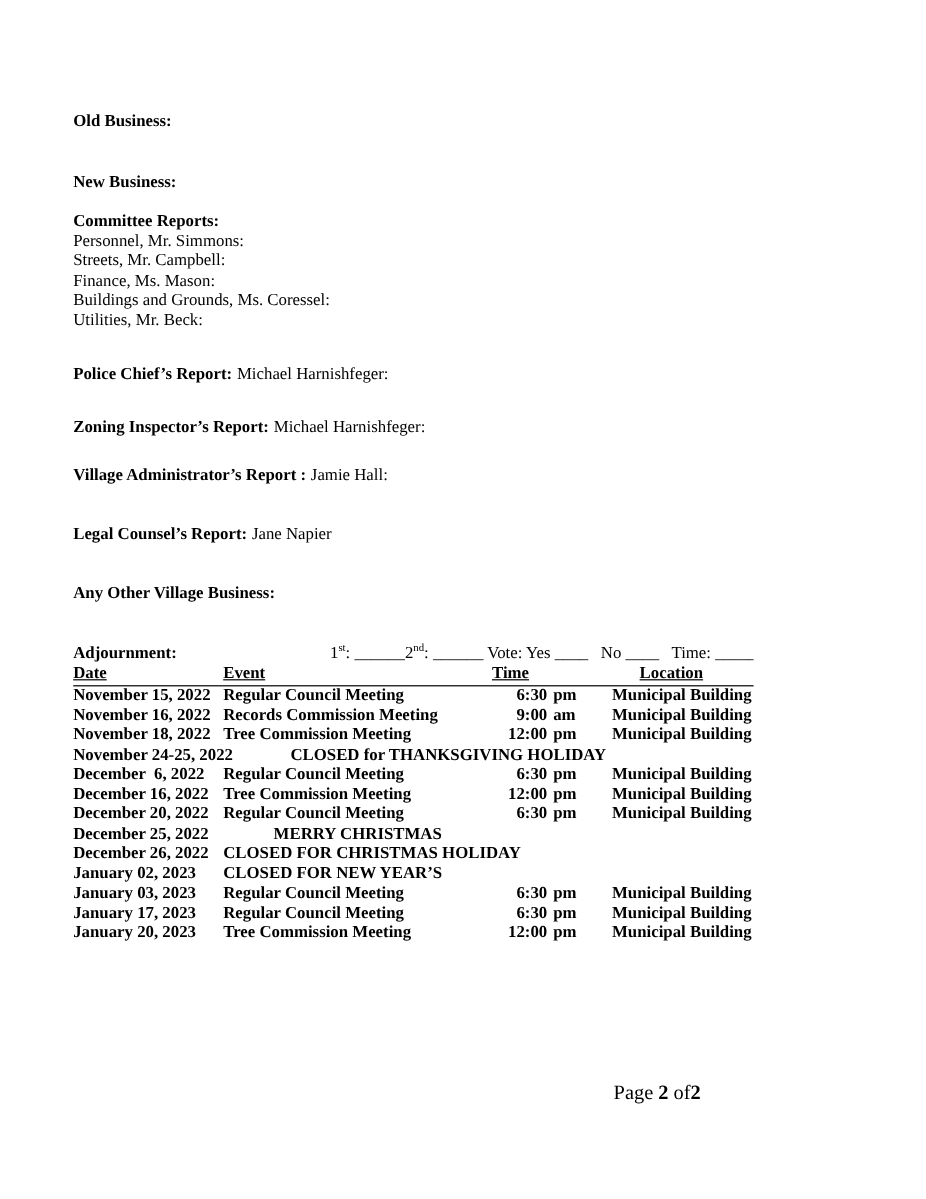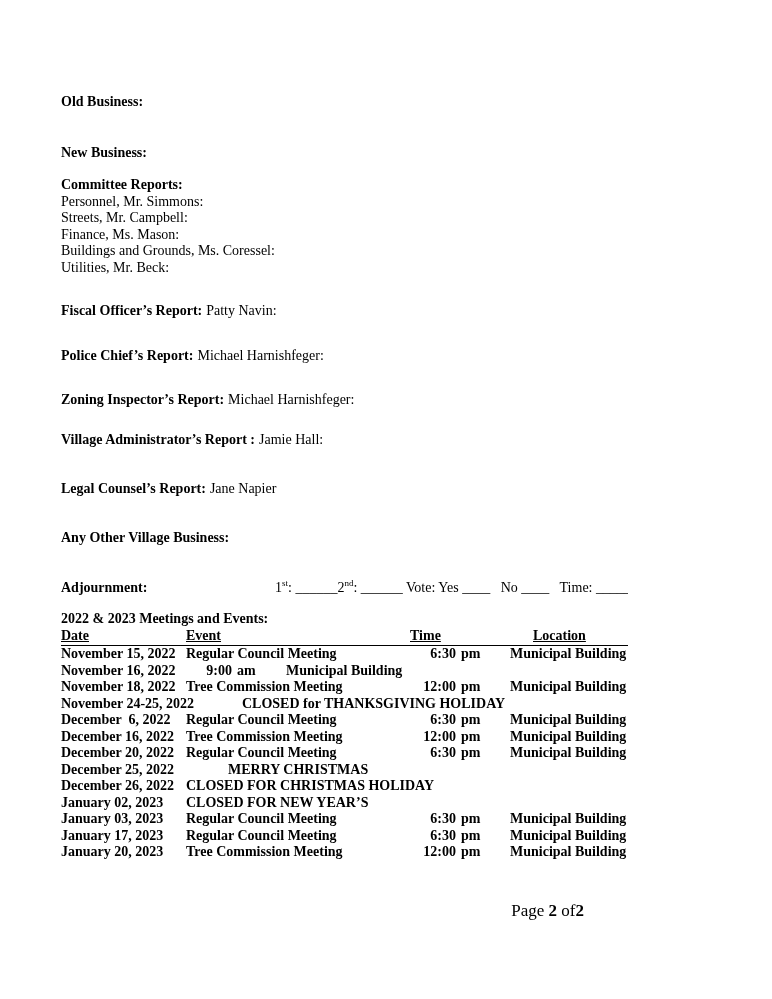--- a/index.html
+++ b/index.html
@@ -66,38 +66,36 @@
 
   <div class="mt-comm">
     <div class="committee-line h">Committee Reports:</div>
     <div class="committee-line"><span>Personnel, Mr. Simmons:</span></div>
     <div class="committee-line"><span>Streets, Mr. Campbell:</span></div>
     <div class="committee-line"><span>Finance, Ms. Mason:</span></div>
     <div class="committee-line"><span>Buildings and Grounds, Ms. Coressel:</span></div>
     <div class="committee-line"><span>Utilities, Mr. Beck:</span></div>
   </div>
 
-  <div class="line report mt-fiscal"><span class="b">Fiscal Officer’s Report:</span><span class="val">Patty Navin:</span></div>
 
   <div class="line report mt-police"><span class="b">Police Chief’s Report:</span><span class="val">Michael Harnishfeger:</span></div>
 
   <div class="line report mt-zoning"><span class="b">Zoning Inspector’s Report:</span><span class="val">Michael Harnishfeger:</span></div>
 
   <div class="line report mt-village"><span class="b">Village Administrator’s Report :</span><span class="val">Jamie Hall:</span></div>
 
   <div class="line report mt-legal"><span class="b">Legal Counsel’s Report:</span><span class="val">Jane Napier</span></div>
 
   <div class="line h mt-any">Any Other Village Business:</div>
 
   <div class="line adjourn mt-adj">
     <span class="adjourn-label">Adjournment:</span>
     <span class="adjourn-blanks"><span>1</span><sup>st</sup><span>: ______</span><span>2</span><sup>nd</sup><span>: ______ Vote: Yes ____   No ____   Time: ______</span></span>
   </div>
 
-  <div class="line h mt-title">2022 &amp; 2023 Meetings and Events:</div>
 
   <div class="meetings-table">
     <div class="t-head">
       <span class="c-date th">Date</span>
       <span class="c-event th">Event</span>
       <span class="c-time-h th">Time</span>
       <span class="c-loc-h th">Location</span>
     </div>
 
     <div class="t-row">
@@ -105,20 +103,21 @@
       <span class="c-event">Regular Council Meeting</span>
       <span class="c-time">
           <span class="num">6:30</span>
           <span class="mer">pm</span>
         </span>
       <span class="c-loc">Municipal Building</span>
     </div>
 
     <div class="t-row">
       <span class="c-date">November 16, 2022</span>
+      <span class="c-event">Records Commission Meeting</span>
       <span class="c-time">
           <span class="num">9:00</span>
           <span class="mer">am</span>
         </span>
       <span class="c-loc">Municipal Building</span>
     </div>
 
     <div class="t-row">
       <span class="c-date">November 18, 2022</span>
       <span class="c-event">Tree Commission Meeting</span>

